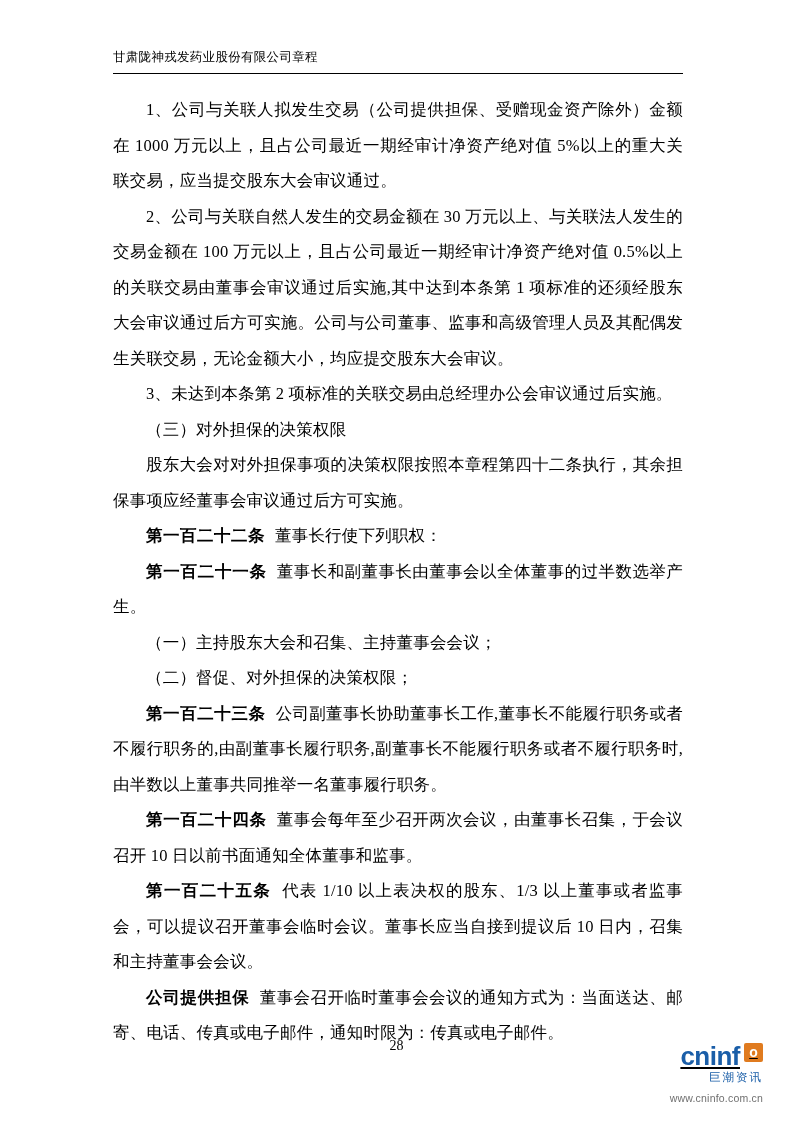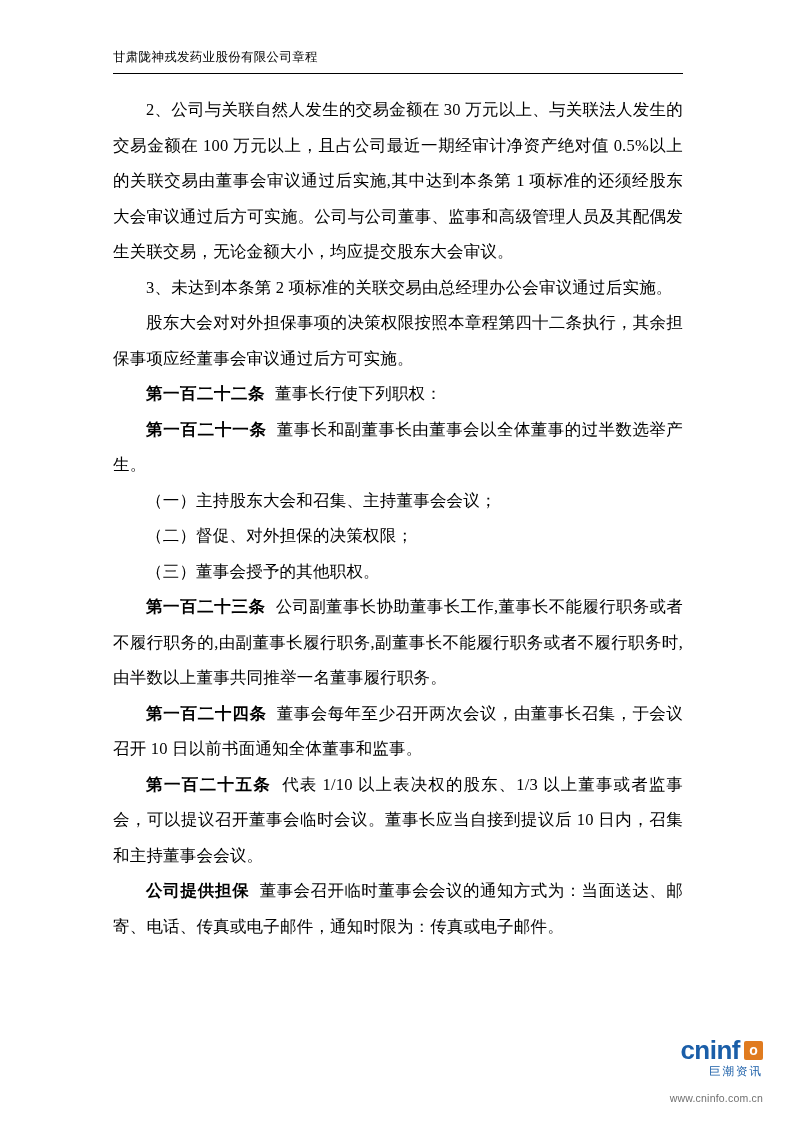--- a/index.html
+++ b/index.html
@@ -74,22 +74,23 @@
   }
   .logo {
     position: absolute;
     right: 30px;
     bottom: 18px;
     text-align: right;
     font-family: "Liberation Sans", sans-serif;
   }
   .logo-main {
     display: flex;
-    align-items: center;
+    align-items: flex-start;
     justify-content: flex-end;
+    text-decoration: underline;
   }
   .logo-word {
     font-size: 26px;
     font-weight: bold;
     color: #1a5ea8;
     letter-spacing: -0.5px;
     line-height: 1;
   }
   .logo-badge {
     display: inline-block;
@@ -108,56 +109,58 @@
     font-size: 11.5px;
     color: #1a5ea8;
     letter-spacing: 2px;
     margin-top: 1px;
     text-align: right;
   }
   .logo-url {
     font-size: 10.5px;
     color: #6f6f6f;
     letter-spacing: 0.2px;
-    margin-top: 13px;
+    margin-top: 7px;
     padding-left: 44px;
   }
 </style>
 </head>
 <body>
 
 <div class="page">
 
   <div class="header">甘肃陇神戎发药业股份有限公司章程</div>
   <div class="header-rule"></div>
 
   <div class="content">
 
+    <p class="para">1、公司与关联人拟发生交易（公司提供担保、受赠现金资产除外）金额在 1000 万元以上，且占公司最近一期经审计净资产绝对值 5%以上的重大关联交易，应当提交股东大会审议通过。</p>
     <p class="para">2、公司与关联自然人发生的交易金额在 30 万元以上、与关联法人发生的交易金额在 100 万元以上，且占公司最近一期经审计净资产绝对值 0.5%以上的关联交易由董事会审议通过后实施,其中达到本条第 1 项标准的还须经股东大会审议通过后方可实施。公司与公司董事、监事和高级管理人员及其配偶发生关联交易，无论金额大小，均应提交股东大会审议。</p>
     <p class="para">3、未达到本条第 2 项标准的关联交易由总经理办公会审议通过后实施。</p>
+    <p class="para">（三）对外担保的决策权限</p>
     <p class="para">股东大会对对外担保事项的决策权限按照本章程第四十二条执行，其余担保事项应经董事会审议通过后方可实施。</p>
 
     <p class="para"><span class="art-title">第一百二十二条</span><span class="art-gap"></span><span>董事长行使下列职权：</span></p>
 
     <p class="para"><span class="art-title">第一百二十一条</span><span class="art-gap"></span><span>董事长和副董事长由董事会以全体董事的过半数选举产生。</span></p>
 
     <p class="para">（一）主持股东大会和召集、主持董事会会议；</p>
     <p class="para">（二）督促、对外担保的决策权限；</p>
-    <p class="para">（三）董事会授予的其他职权。</p>
 
     <p class="para"><span class="art-title">第一百二十三条</span><span class="art-gap"></span><span>公司副董事长协助董事长工作,董事长不能履行职务或者不履行职务的,由副董事长履行职务,副董事长不能履行职务或者不履行职务时,由半数以上董事共同推举一名董事履行职务。</span></p>
 
     <p class="para"><span class="art-title">第一百二十四条</span><span class="art-gap"></span><span>董事会每年至少召开两次会议，由董事长召集，于会议召开 10 日以前书面通知全体董事和监事。</span></p>
 
     <p class="para"><span class="art-title">第一百二十五条</span><span class="art-gap"></span><span>代表 1/10 以上表决权的股东、1/3 以上董事或者监事会，可以提议召开董事会临时会议。董事长应当自接到提议后 10 日内，召集和主持董事会会议。</span></p>
 
     <p class="para"><span class="art-title">公司提供担保</span><span class="art-gap"></span><span>董事会召开临时董事会会议的通知方式为：当面送达、邮寄、电话、传真或电子邮件，通知时限为：传真或电子邮件。</span></p>
 
   </div>
 
+  <div class="footer-page">28</div>
 
   <div class="logo">
     <div class="logo-main">
       <span class="logo-word">cninf</span>
       <span class="logo-badge">o</span>
     </div>
     <div class="logo-cn">巨潮资讯</div>
     <div class="logo-url">www.cninfo.com.cn</div>
   </div>
 

